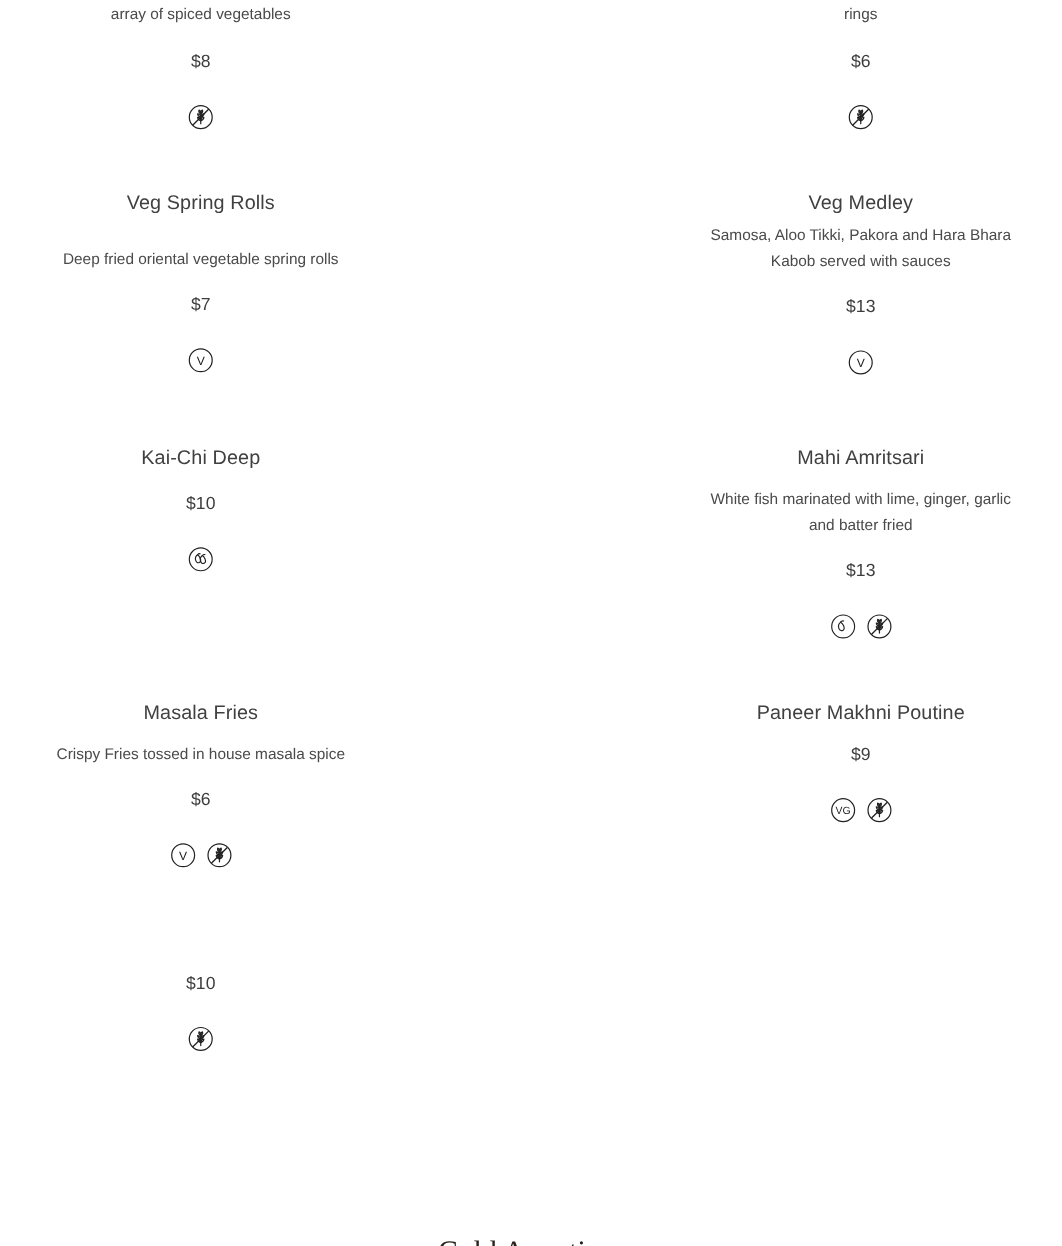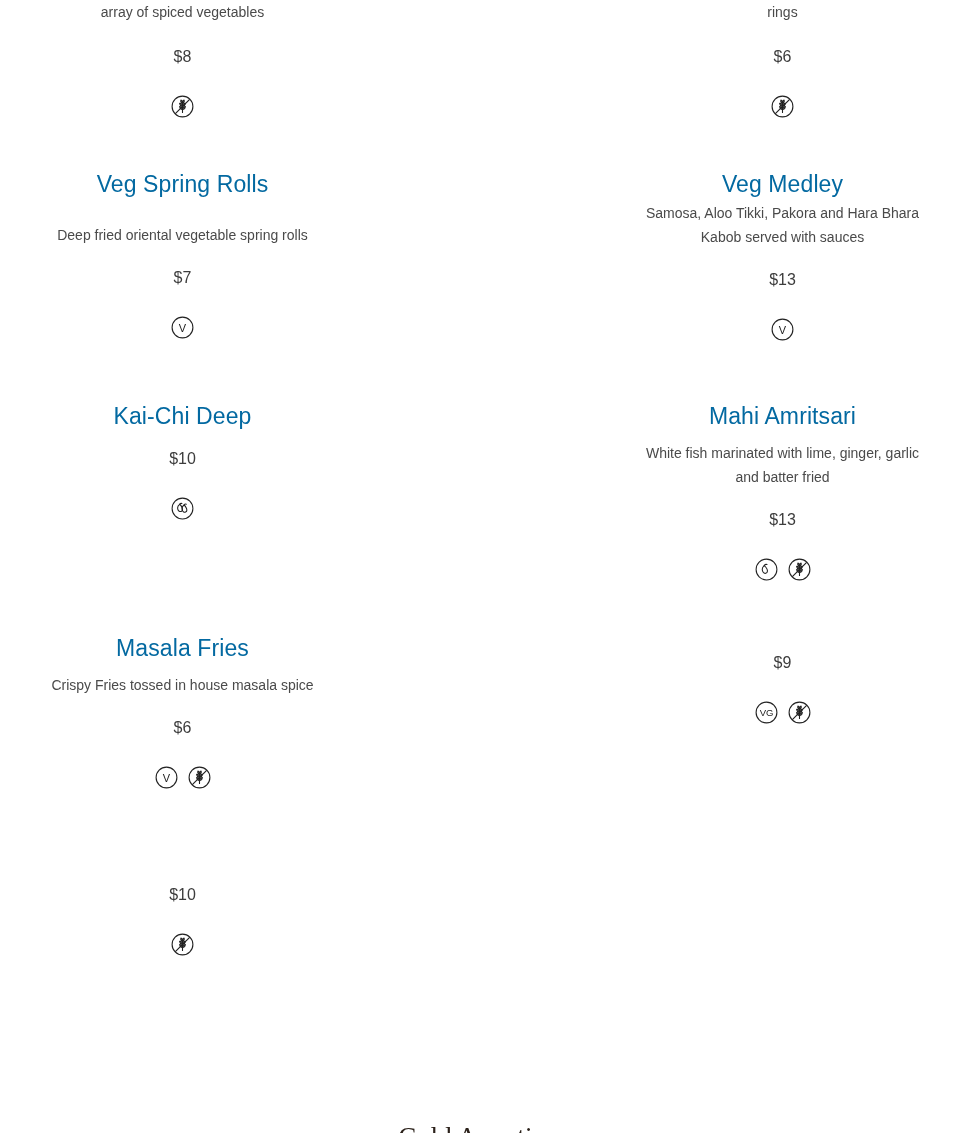--- a/index.html
+++ b/index.html
@@ -38,24 +38,24 @@
 
   .menu-item {
     width: 310px;
     text-align: center;
     padding: 0;
   }
   .menu-item.col-left  { justify-self: end;  margin-right: 145px; }
   .menu-item.col-right { justify-self: start; margin-left: 145px; }
 
   .item-title {
-    font-size: 23px;
+    font-size: 18px;
     line-height: 24px;
     font-weight: 400;
-    color: #0369a1;
+    color: #404040;
     letter-spacing: 0.1px;
     margin: 0;
     padding: 0;
   }
 
   .item-desc {
     font-size: 14px;
     line-height: 24px;
     color: #4a4a4a;
     margin: 0;
@@ -255,20 +255,21 @@
             <path d="M13.5 13.6 C11.7 13.0 10.7 11.9 10.6 10.4 C12.1 10.4 13.1 11.3 13.5 12.9"></path>
             <path d="M13.5 13.6 C15.3 13.0 16.3 11.9 16.4 10.4 C14.9 10.4 13.9 11.3 13.5 12.9"></path>
             <path d="M13.5 16.8 C11.7 16.2 10.7 15.1 10.6 13.6 C12.1 13.6 13.1 14.5 13.5 16.1"></path>
             <path d="M13.5 16.8 C15.3 16.2 16.3 15.1 16.4 13.6 C14.9 13.6 13.9 14.5 13.5 16.1"></path>
             <path d="M6.6 20.4 L20.4 6.6" stroke-width="1.2"></path>
           </svg>
         </span>
       </div>
     </div>
     <div class="menu-item col-right">
+      <div class="item-title">Paneer Makhni Poutine</div>
       <div class="item-price" style="margin-top:16px;">$9</div>
       <div class="item-icons" style="margin-top:23px;">
         <span class="diet-icon">
           <svg width="27" height="27" viewBox="0 0 27 27" fill="none" stroke="#222" stroke-width="1.1">
             <circle cx="13.5" cy="13.5" r="10.4"></circle>
             <text x="13.5" y="17.3" font-family="Liberation Sans, sans-serif" font-size="9.5" fill="#222" stroke="none" text-anchor="middle">VG</text>
           </svg>
         </span>
         <span class="diet-icon">
           <svg width="27" height="27" viewBox="0 0 27 27" fill="none" stroke="#222" stroke-width="1.1" stroke-linecap="round" stroke-linejoin="round">

